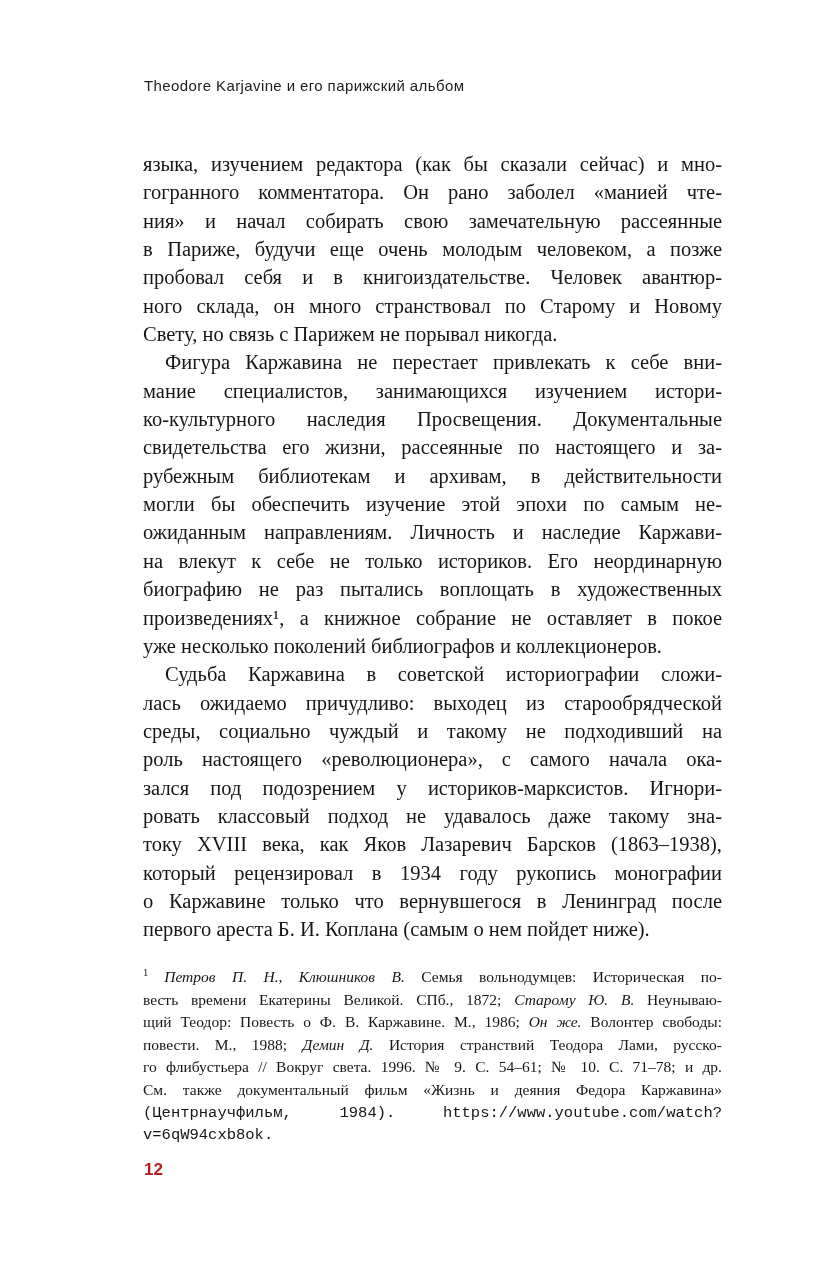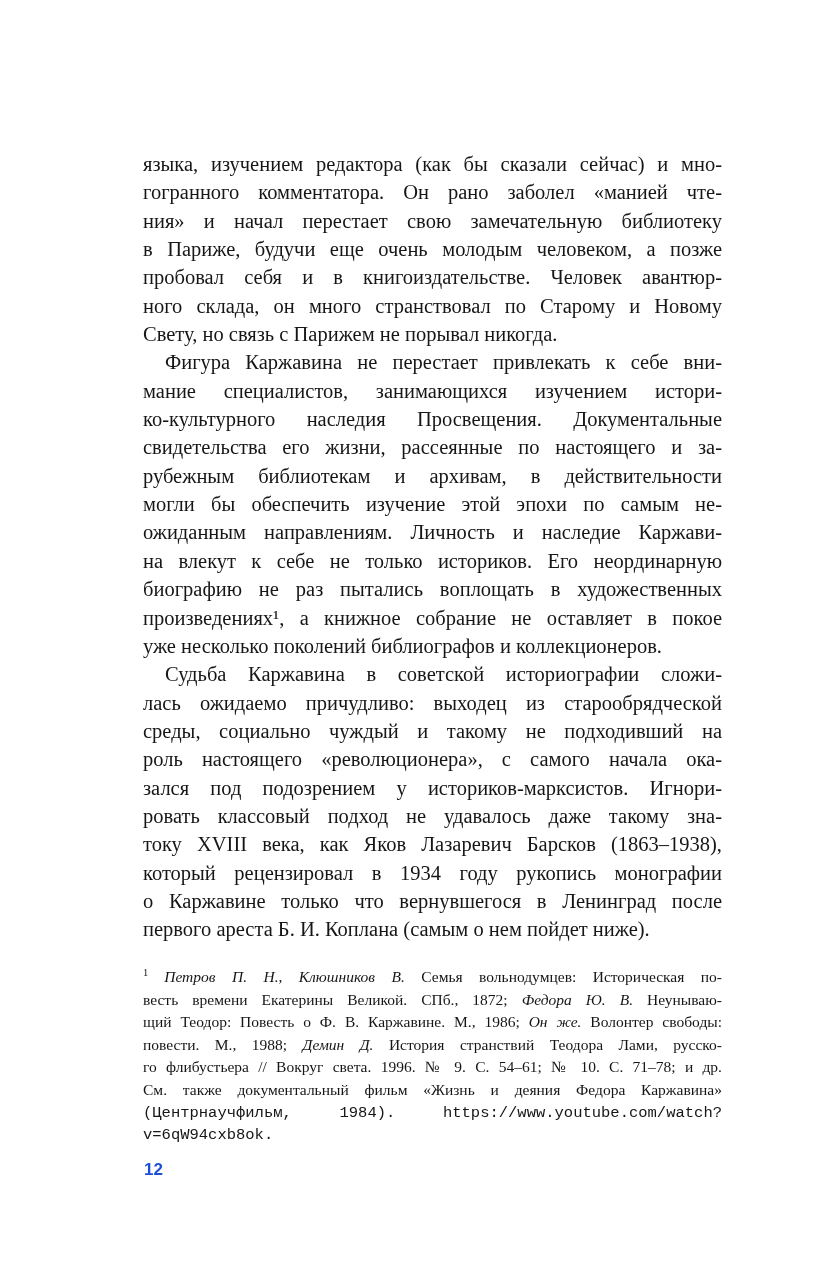--- a/index.html
+++ b/index.html
@@ -59,33 +59,34 @@
     margin-right: 16px;
   }
   .it { font-style: italic; }
   .page-number {
     position: absolute;
     left: 144px;
     top: 1160px;
     font-family: "Liberation Sans", sans-serif;
     font-size: 17px;
     font-weight: bold;
-    color: #1d4ed8;
+    color: #b91c1c;
   }
 </style>
 </head>
 <body>
 
 <div class="page">
+  <div class="running-head">Theodore Karjavine и его парижский альбом</div>
 
   <div class="body-text">
       <div class="para">
         <div class="bline">языка, изучением редактора (как бы сказали сейчас) и мно-</div>
         <div class="bline">гогранного комментатора. Он рано заболел «манией чте-</div>
-        <div class="bline">ния» и начал перестает свою замечательную библиотеку</div>
+        <div class="bline">ния» и начал собирать свою замечательную рассеянные</div>
         <div class="bline">в Париже, будучи еще очень молодым человеком, а позже</div>
         <div class="bline">пробовал себя и в книгоиздательстве. Человек авантюр-</div>
         <div class="bline">ного склада, он много странствовал по Старому и Новому</div>
         <div class="bline last">Свету, но связь с Парижем не порывал никогда.</div>
       </div>
       <div class="para">
         <div class="bline indent">Фигура Каржавина не перестает привлекать к себе вни-</div>
         <div class="bline">мание специалистов, занимающихся изучением истори-</div>
         <div class="bline">ко-культурного наследия Просвещения. Документальные</div>
         <div class="bline">свидетельства его жизни, рассеянные по настоящего и за-</div>
@@ -106,21 +107,21 @@
         <div class="bline">ровать классовый подход не удавалось даже такому зна-</div>
         <div class="bline">току XVIII века, как Яков Лазаревич Барсков (1863–1938),</div>
         <div class="bline">который рецензировал в 1934 году рукопись монографии</div>
         <div class="bline">о Каржавине только что вернувшегося в Ленинград после</div>
         <div class="bline last">первого ареста Б. И. Коплана (самым о нем пойдет ниже).</div>
       </div>
     </div>
 
   <div class="footnote">
       <div class="fline"><span class="fn-marker">1</span><span class="it">Петров П. Н., Клюшников В.</span><span> Семья вольнодумцев: Историческая по-</span></div>
-      <div class="fline"><span>весть времени Екатерины Великой. СПб., 1872; </span><span class="it">Федора Ю. В.</span><span> Неунываю-</span></div>
+      <div class="fline"><span>весть времени Екатерины Великой. СПб., 1872; </span><span class="it">Старому Ю. В.</span><span> Неунываю-</span></div>
       <div class="fline"><span>щий Теодор: Повесть о Ф. В. Каржавине. М., 1986; </span><span class="it">Он же.</span><span> Волонтер свободы:</span></div>
       <div class="fline"><span>повести. М., 1988; </span><span class="it">Демин Д.</span><span> История странствий Теодора Лами, русско-</span></div>
       <div class="fline"><span>го флибустьера // Вокруг света. 1996. № 9. С. 54–61; № 10. С. 71–78; и др.</span></div>
       <div class="fline"><span>См. также документальный фильм «Жизнь и деяния Федора Каржавина»</span></div>
       <div class="fline last"><span>(Центрнаучфильм, 1984). https://www.youtube.com/watch?v=6qW94cxb8ok.</span></div>
     </div>
 
   <div class="page-number">12</div>
 </div>
 

